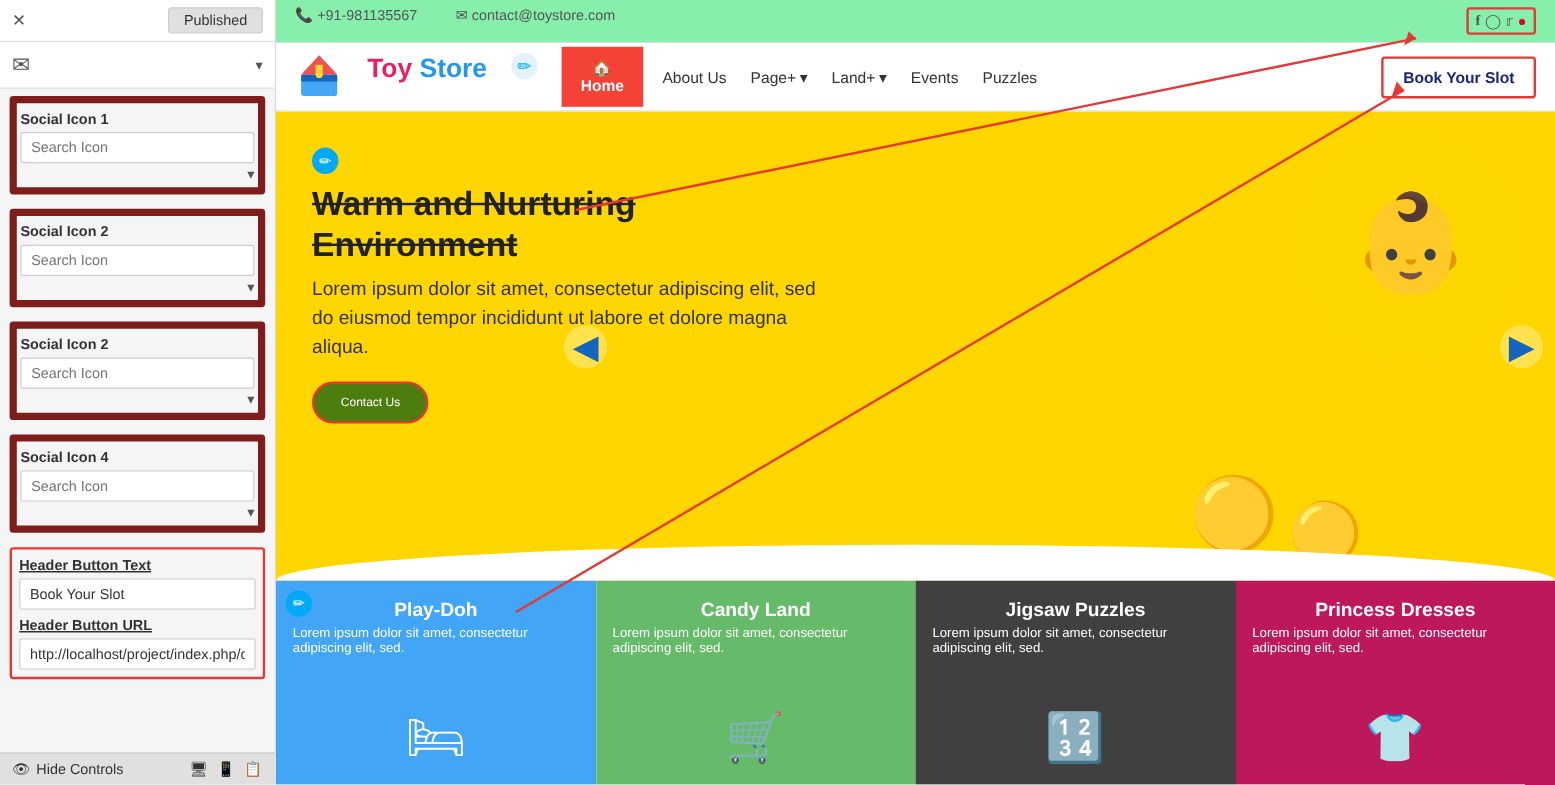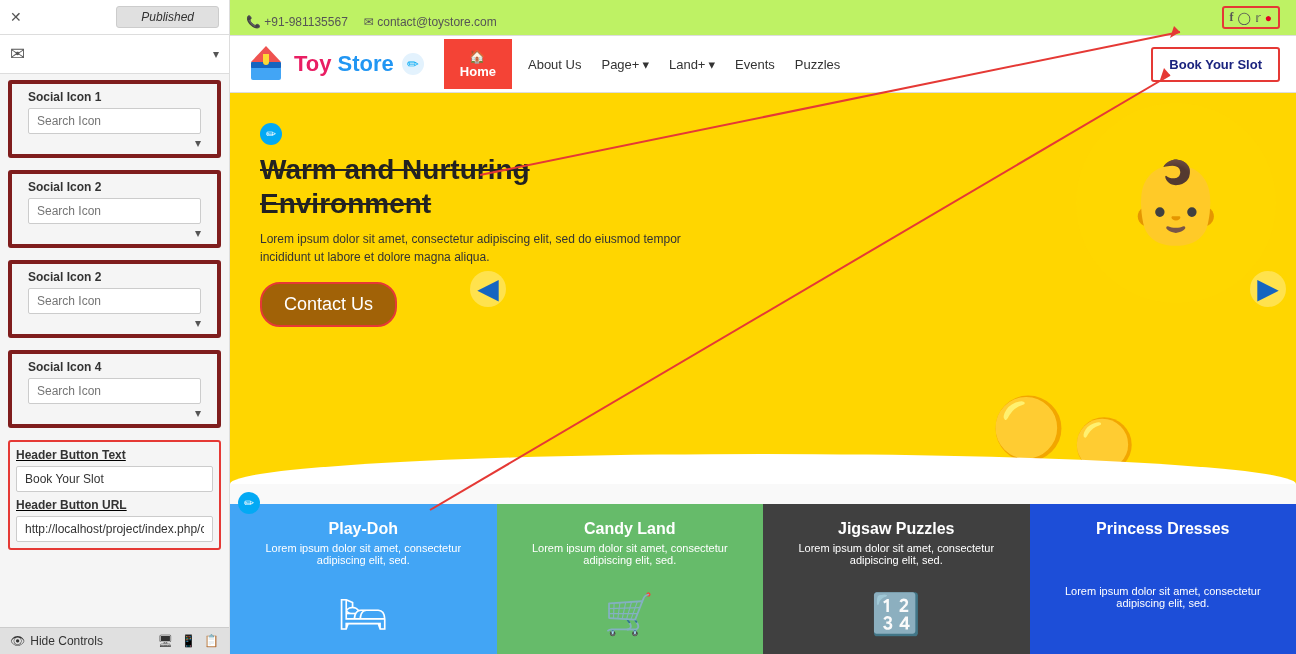--- a/index.html
+++ b/index.html
@@ -21,40 +21,40 @@
       align-items: center;
       justify-content: space-between;
       padding: 6px 10px;
       border-bottom: 1px solid #ddd;
       background: #fff;
     }
     .close-icon-btn {
       background: none; border: none; cursor: pointer; font-size: 14px; color: #555;
     }
     .published-btn {
-      background: #e0e0e0; border: 1px solid #ccc; padding: 3px 24px; border-radius: 3px; font-size: 12px; cursor: pointer; color: #333; font-style: italic;
+      background: #e0e0e0; border: 1px solid #ccc; padding: 3px 12px; border-radius: 3px; font-size: 12px; cursor: pointer; color: #333;
     }
     .email-icon-row {
       display: flex; align-items: center; justify-content: space-between;
       padding: 8px 10px; border-bottom: 1px solid #ddd; background: #fff;
     }
     .email-icon { font-size: 18px; color: #555; }
     .chevron-down { font-size: 12px; color: #555; cursor: pointer; }
 
     .panel-section {
       padding: 8px 10px 4px;
     }
     .field-label {
       font-size: 12px; color: #333; margin-bottom: 4px; font-weight: 600;
     }
     .text-input {
       width: 100%; border: 1px solid #ccc; padding: 5px 8px; font-size: 12px; border-radius: 2px; background: #fff; color: #333;
     }
     .social-icon-group {
-      border: 4px solid #7f1d1d; border-radius: 3px; margin: 6px 8px; padding: 6px 16px 0;
+      border: 6px solid #7f1d1d; border-radius: 3px; margin: 6px 8px; padding: 6px 3px 0;
     }
     .social-icon-row {
       display: flex; align-items: center; justify-content: flex-end; padding: 2px 0 4px;
     }
     .header-button-group {
       border: 2px solid #e53935; border-radius: 3px; margin: 6px 8px; padding: 6px 6px; text-decoration: underline;
     }
     .hide-controls-bar {
       position: absolute; bottom: 0; left: 0; right: 0;
       background: #e0e0e0; border-top: 1px solid #ccc;
@@ -68,45 +68,45 @@
     .main-area {
       flex: 1;
       overflow: hidden;
       display: flex;
       flex-direction: column;
       position: relative;
     }
 
     
     .top-bar {
-      background: #bef264;
+      background: #86efac;
       border-bottom: 1px solid #ddd;
       display: flex;
-      align-items: flex-end;
+      align-items: flex-start;
       padding: 6px 16px;
       font-size: 12px;
       color: #555;
-      gap: 16px;
+      gap: 32px;
     }
     .social-icons-top {
       margin-left: auto;
       display: flex; gap: 4px; align-items: center;
       border: 2px solid #e53935; border-radius: 3px; padding: 2px 6px;
     }
 
     
     .header-nav {
       background: #fff;
       display: flex;
       align-items: center;
       padding: 0 16px;
       border-bottom: 1px solid #ddd;
       gap: 0;
     }
-    .logo-area { display: flex; align-items: center; gap: 8px; padding: 8px 0; }
+    .logo-area { display: flex; align-items: flex-start; gap: 20px; padding: 8px 0; }
     .logo-icon { width: 40px; height: 40px; }
     .logo-text { font-size: 22px; }
     .logo-text span.toy { color: #e91e63; font-weight: bold; }
     .logo-text span.store { color: #2196f3; font-weight: bold; }
     .edit-pencil { font-size: 14px; color: #03a9f4; background: #e3f2fd; border-radius: 50%; width: 22px; height: 22px; display: flex; align-items: center; justify-content: center; cursor: pointer; }
     .home-btn {
       background: #f44336; color: #fff; padding: 10px 16px; font-size: 13px; font-weight: bold;
       display: flex; flex-direction: column; align-items: center; cursor: pointer; margin-left: 20px;
     }
     .nav-links { display: flex; align-items: center; gap: 20px; margin-left: 16px; font-size: 13px; color: #333; }
@@ -131,24 +131,24 @@
     }
     .hero-edit-pencil {
       width: 22px; height: 22px; background: #03a9f4; border-radius: 50%;
       display: inline-flex; align-items: center; justify-content: center;
       font-size: 12px; color: #fff; margin-right: 6px; vertical-align: middle;
     }
     .hero-title {
       font-size: 28px; font-weight: bold; color: #222; line-height: 1.2;
       text-decoration: line-through;
     }
-    .hero-desc { font-size: 12px; color: #333; margin: 10px 0 16px; line-height: 1.5; }
+    .hero-desc { font-size: 16px; color: #333; margin: 10px 0 16px; line-height: 1.5; }
     .contact-us-btn {
-      background: #a16207; color: #fff; border: none; padding: 10px 22px;
-      border-radius: 20px; font-size: 18px; cursor: pointer;
+      background: #4d7c0f; color: #fff; border: none; padding: 10px 22px;
+      border-radius: 20px; font-size: 10px; cursor: pointer;
       border: 2px solid #e53935;
     }
     .hero-arrow-left {
       position: absolute; left: 240px; top: 50%; transform: translateY(-50%);
       font-size: 28px; color: #1565c0; cursor: pointer; background: rgba(255,255,255,0.3); border-radius: 50%; width: 36px; height: 36px; display: flex; align-items: center; justify-content: center;
     }
     .hero-arrow-right {
       position: absolute; right: 10px; top: 50%; transform: translateY(-50%);
       font-size: 28px; color: #1565c0; cursor: pointer; background: rgba(255,255,255,0.3); border-radius: 50%; width: 36px; height: 36px; display: flex; align-items: center; justify-content: center;
     }
@@ -165,28 +165,28 @@
       height: 170px;
       position: relative;
     }
     .cards-edit-pencil {
       position: absolute; left: 8px; top: 8px;
       width: 22px; height: 22px; background: #03a9f4; border-radius: 50%;
       display: flex; align-items: center; justify-content: center;
       font-size: 12px; color: #fff; cursor: pointer; z-index: 10;
     }
     .card {
-      flex: 1; padding: 16px 14px; color: #fff; display: flex; flex-direction: column; align-items: center; margin-top: 20px;
+      flex: 1; padding: 16px 14px; color: #fff; display: flex; flex-direction: column; align-items: center;
     }
     .card-title { font-size: 16px; font-weight: bold; margin-bottom: 4px; }
-    .card-desc { font-size: 11px; text-align: center; }
+    .card-desc { font-size: 11px; text-align: left; }
     .card-1 { background: #42a5f5; }
     .card-2 { background: #66bb6a; }
     .card-3 { background: #404040; }
-    .card-4 { background: #1d4ed8; gap: 43px; }
+    .card-4 { background: #be185d; }
 
     
     .annotation-overlay {
       position: absolute; top: 0; left: 0; width: 100%; height: 100%;
       pointer-events: none; z-index: 100;
     }
 
     
     .left-panel::-webkit-scrollbar { width: 6px; }
     .left-panel::-webkit-scrollbar-thumb { background: #ccc; }

